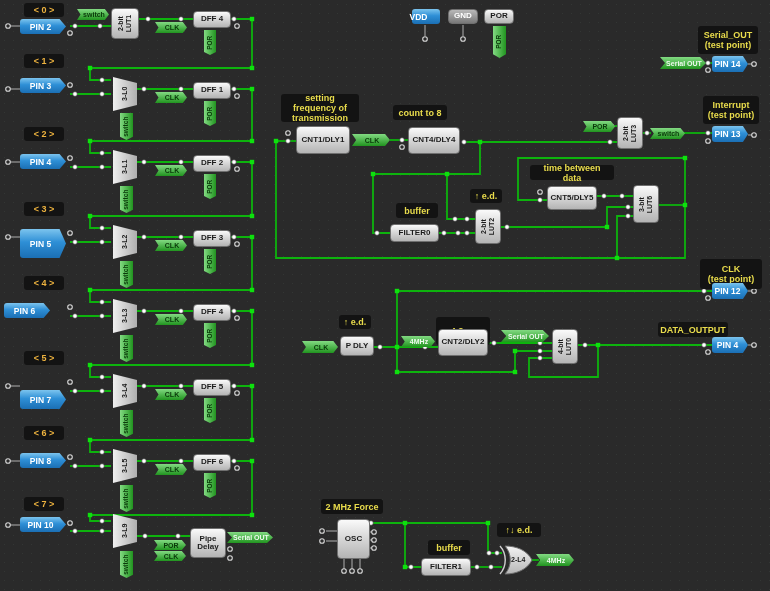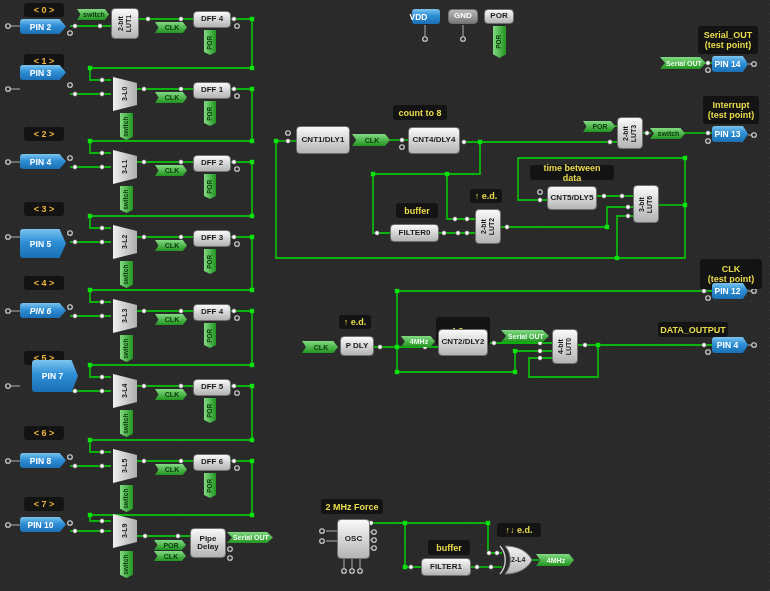--- a/index.html
+++ b/index.html
@@ -324,20 +324,21 @@
   <div class="abs vtag vc" style="left:493px;top:26px;width:13px;height:32px">
       <div class="vtext">POR</div>
     </div>
 
   <div class="abs lbl" style="left:698px;top:26px;width:60px;height:28px">
       <span><span>Serial_OUT</span><br><span>(test point)</span></span>
     </div>
   <div class="abs tag tag-light" style="left:660px;top:57px;width:46px;height:12px">Serial OUT</div>
   <div class="abs pin" style="left:712px;top:56px;width:36px;height:16px">PIN 14</div>
 
+  <div class="abs lbl" style="left:281px;top:94px;width:78px;height:28px">setting frequency of transmission</div>
   <div class="abs blk" style="left:296px;top:126px;width:54px;height:28px">CNT1/DLY1</div>
   <div class="abs tag" style="left:352px;top:134px;width:38px;height:12px">CLK</div>
   <div class="abs lbl" style="left:393px;top:105px;width:54px;height:15px">count to 8</div>
   <div class="abs blk" style="left:408px;top:127px;width:52px;height:27px">CNT4/DLY4</div>
 
   <div class="abs tag" style="left:583px;top:121px;width:32px;height:11px">POR</div>
   <div class="abs blk vc" style="left:617px;top:117px;width:26px;height:32px">
       <div class="vtext">
         <span>2-bit</span>
         <span>LUT3</span>
@@ -401,21 +402,21 @@
       </linearGradient>
         </defs>
       <path d="M7,2 C14,10 14,22 7,30 C18,30 29,26 34,16 C29,6 18,2 7,2 Z" fill="url(#gg)" stroke="#6f6f6f"></path>
       <path d="M2,2 C9,10 9,22 2,30" fill="none" stroke="#cfcfcf" stroke-width="1.4"></path>
     </svg>
     <span class="xor-label">2-L4</span>
   </div>
   <div class="abs tag tag-light" style="left:536px;top:554px;width:38px;height:12px">4MHz</div>
 
 <div class="abs lbl idx" style="left: 24px; top: 54px; width: 40px; height: 14px;">&lt; 1 &gt;</div>
-    <div class="abs pin" style="left: 20px; top: 65px; width: 46px; height: 15px;">PIN 3</div>
+    <div class="abs pin" style="left: 20px; top: 78px; width: 46px; height: 15px;">PIN 3</div>
     <div class="abs mux vc" style="left: 113px; top: 77px; width: 24px; height: 34px;">
       <div class="vtext">
         <span>3-L0</span>
       </div>
     </div>
     <div class="abs vtag vc" style="left: 120px; top: 113px; width: 13px; height: 27px;">
       <div class="vtext vtag-text">
         <span>switch</span>
       </div>
     </div>
@@ -458,40 +459,40 @@
       </div>
     </div>
     <div class="abs tag" style="left: 155px; top: 240px; width: 32px; height: 11px;">CLK</div>
     <div class="abs blk" style="left: 193px; top: 230px; width: 38px; height: 17px;">DFF 3</div>
     <div class="abs vtag vc" style="left: 204px; top: 249px; width: 12px; height: 25px;">
       <div class="vtext vtag-text">
         <span>POR</span>
       </div>
     </div>
     <div class="abs lbl idx" style="left: 24px; top: 276px; width: 40px; height: 14px;">&lt; 4 &gt;</div>
-    <div class="abs pin" style="left: 20px; top: 303px; width: 46px; height: 15px; font-style: italic;">PIN 6</div>
+    <div class="abs pin" style="left: 4px; top: 303px; width: 46px; height: 15px;">PIN 6</div>
     <div class="abs mux vc" style="left: 113px; top: 299px; width: 24px; height: 34px;">
       <div class="vtext">
         <span>3-L3</span>
       </div>
     </div>
     <div class="abs vtag vc" style="left: 120px; top: 335px; width: 13px; height: 27px;">
       <div class="vtext vtag-text">
         <span>switch</span>
       </div>
     </div>
     <div class="abs tag" style="left: 155px; top: 314px; width: 32px; height: 11px;">CLK</div>
     <div class="abs blk" style="left: 193px; top: 304px; width: 38px; height: 17px;">DFF 4</div>
     <div class="abs vtag vc" style="left: 204px; top: 323px; width: 12px; height: 25px;">
       <div class="vtext vtag-text">
         <span>POR</span>
       </div>
     </div>
     <div class="abs lbl idx" style="left: 24px; top: 351px; width: 40px; height: 14px;">&lt; 5 &gt;</div>
-    <div class="abs pin" style="left: 20px; top: 360px; width: 46px; height: 32px; margin-left: 12px;">PIN 7</div>
+    <div class="abs pin" style="left: 20px; top: 390px; width: 46px; height: 19px;">PIN 7</div>
     <div class="abs mux vc" style="left: 113px; top: 374px; width: 24px; height: 34px;">
       <div class="vtext">
         <span>3-L4</span>
       </div>
     </div>
     <div class="abs vtag vc" style="left: 120px; top: 410px; width: 13px; height: 27px;">
       <div class="vtext vtag-text">
         <span>switch</span>
       </div>
     </div>

